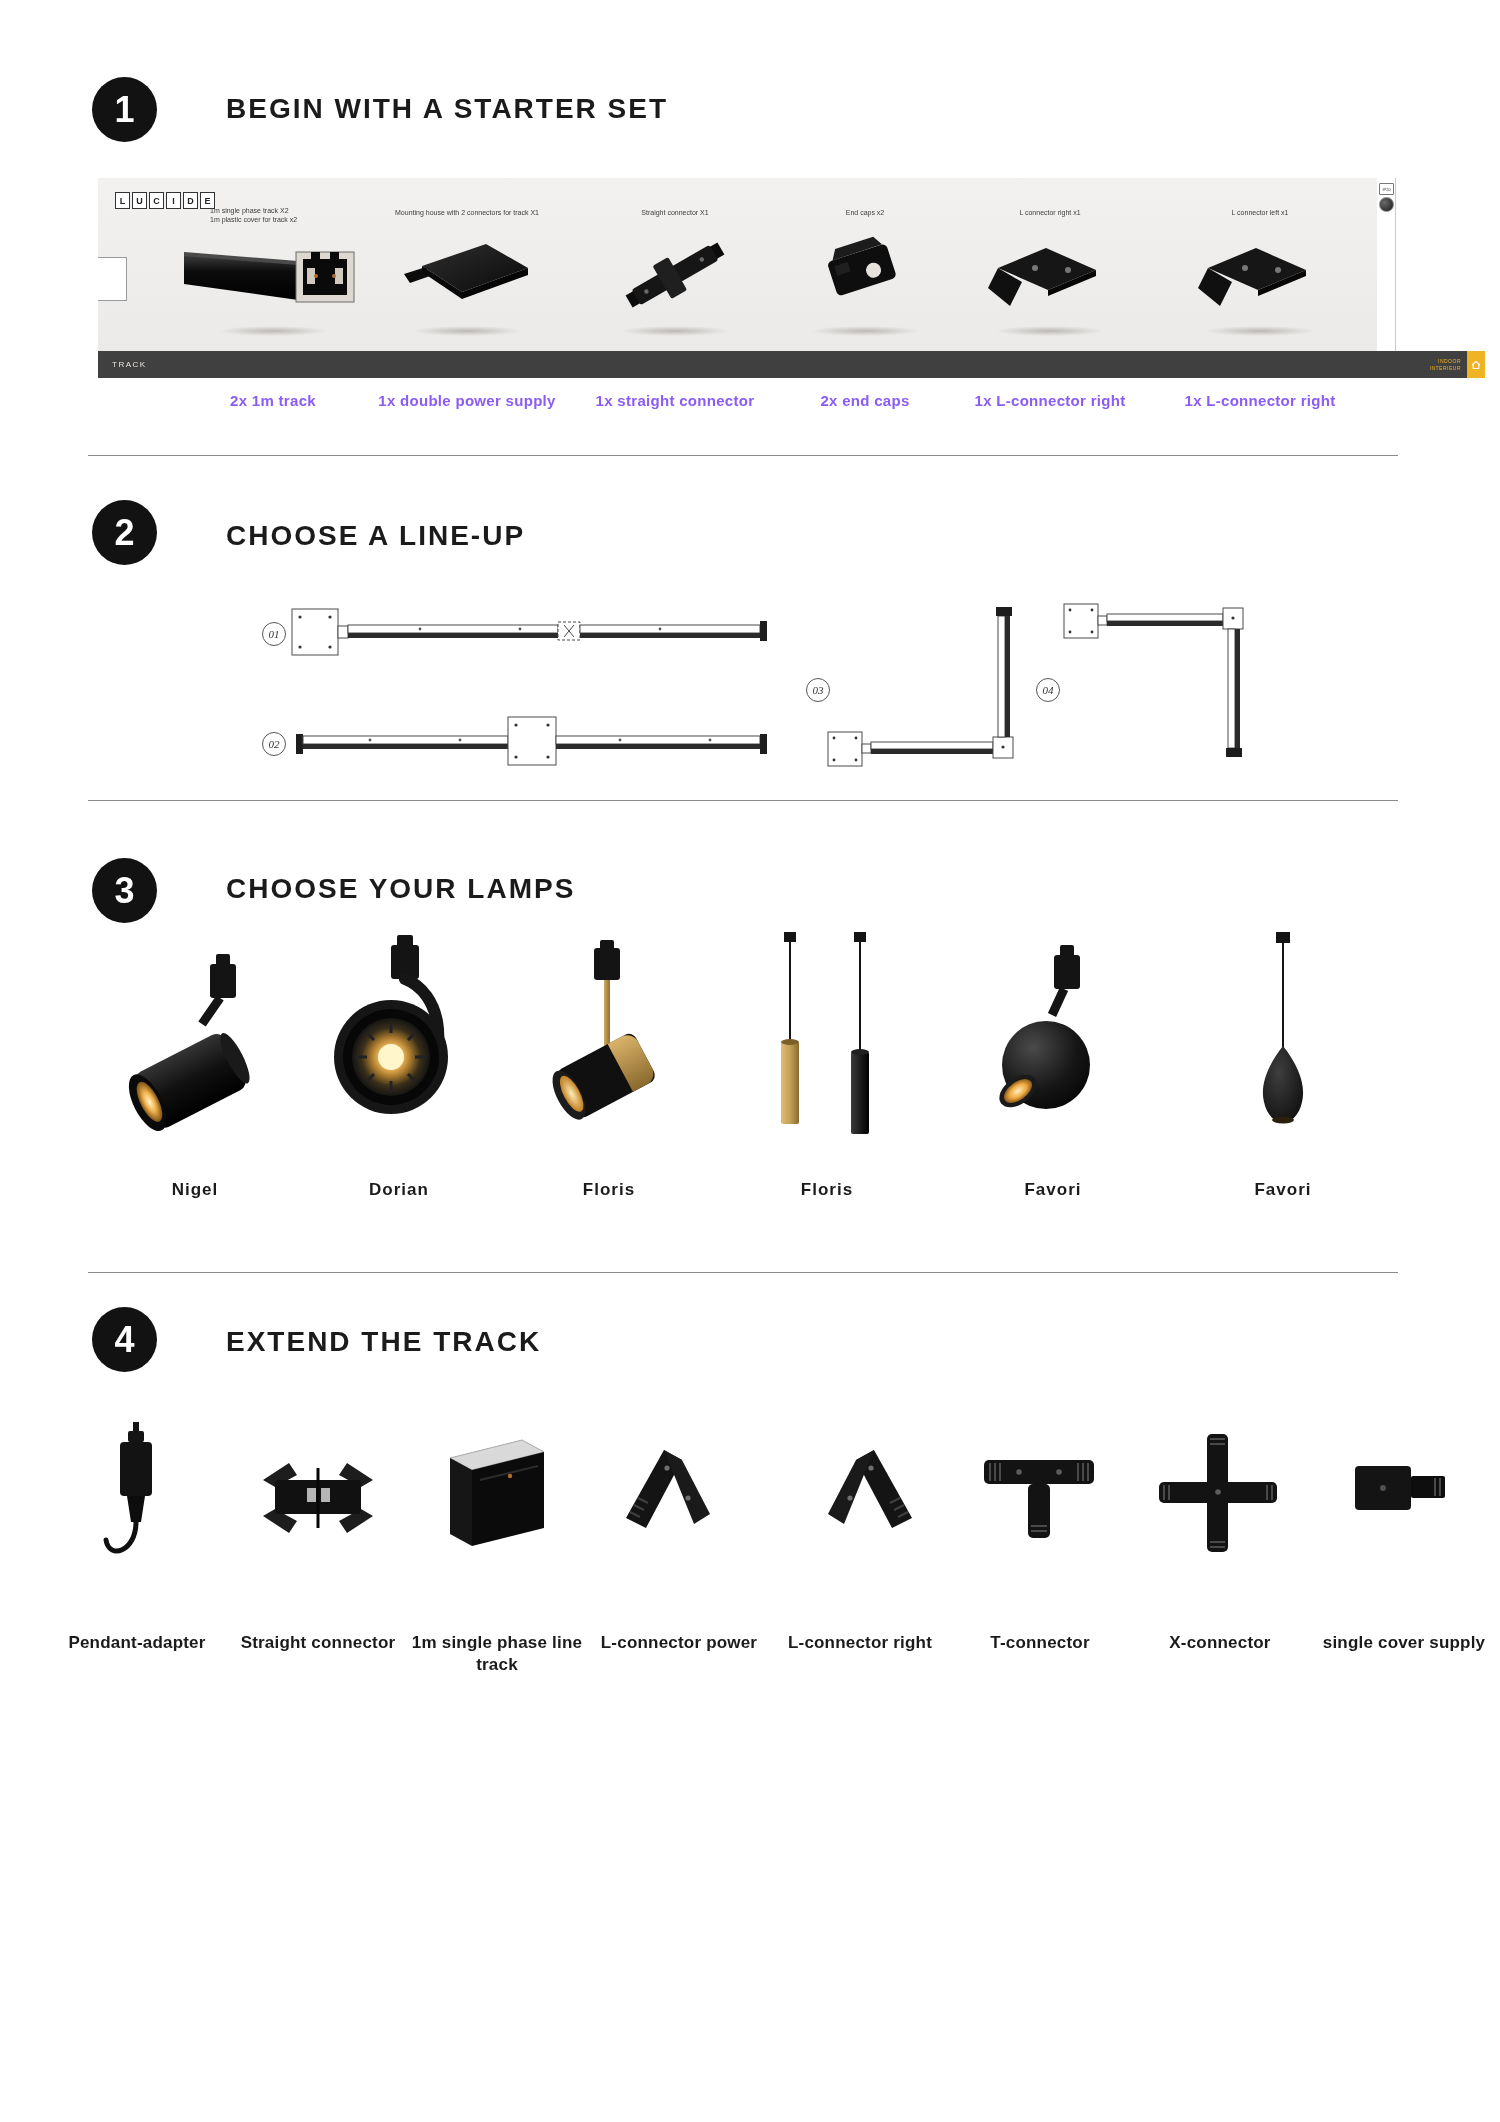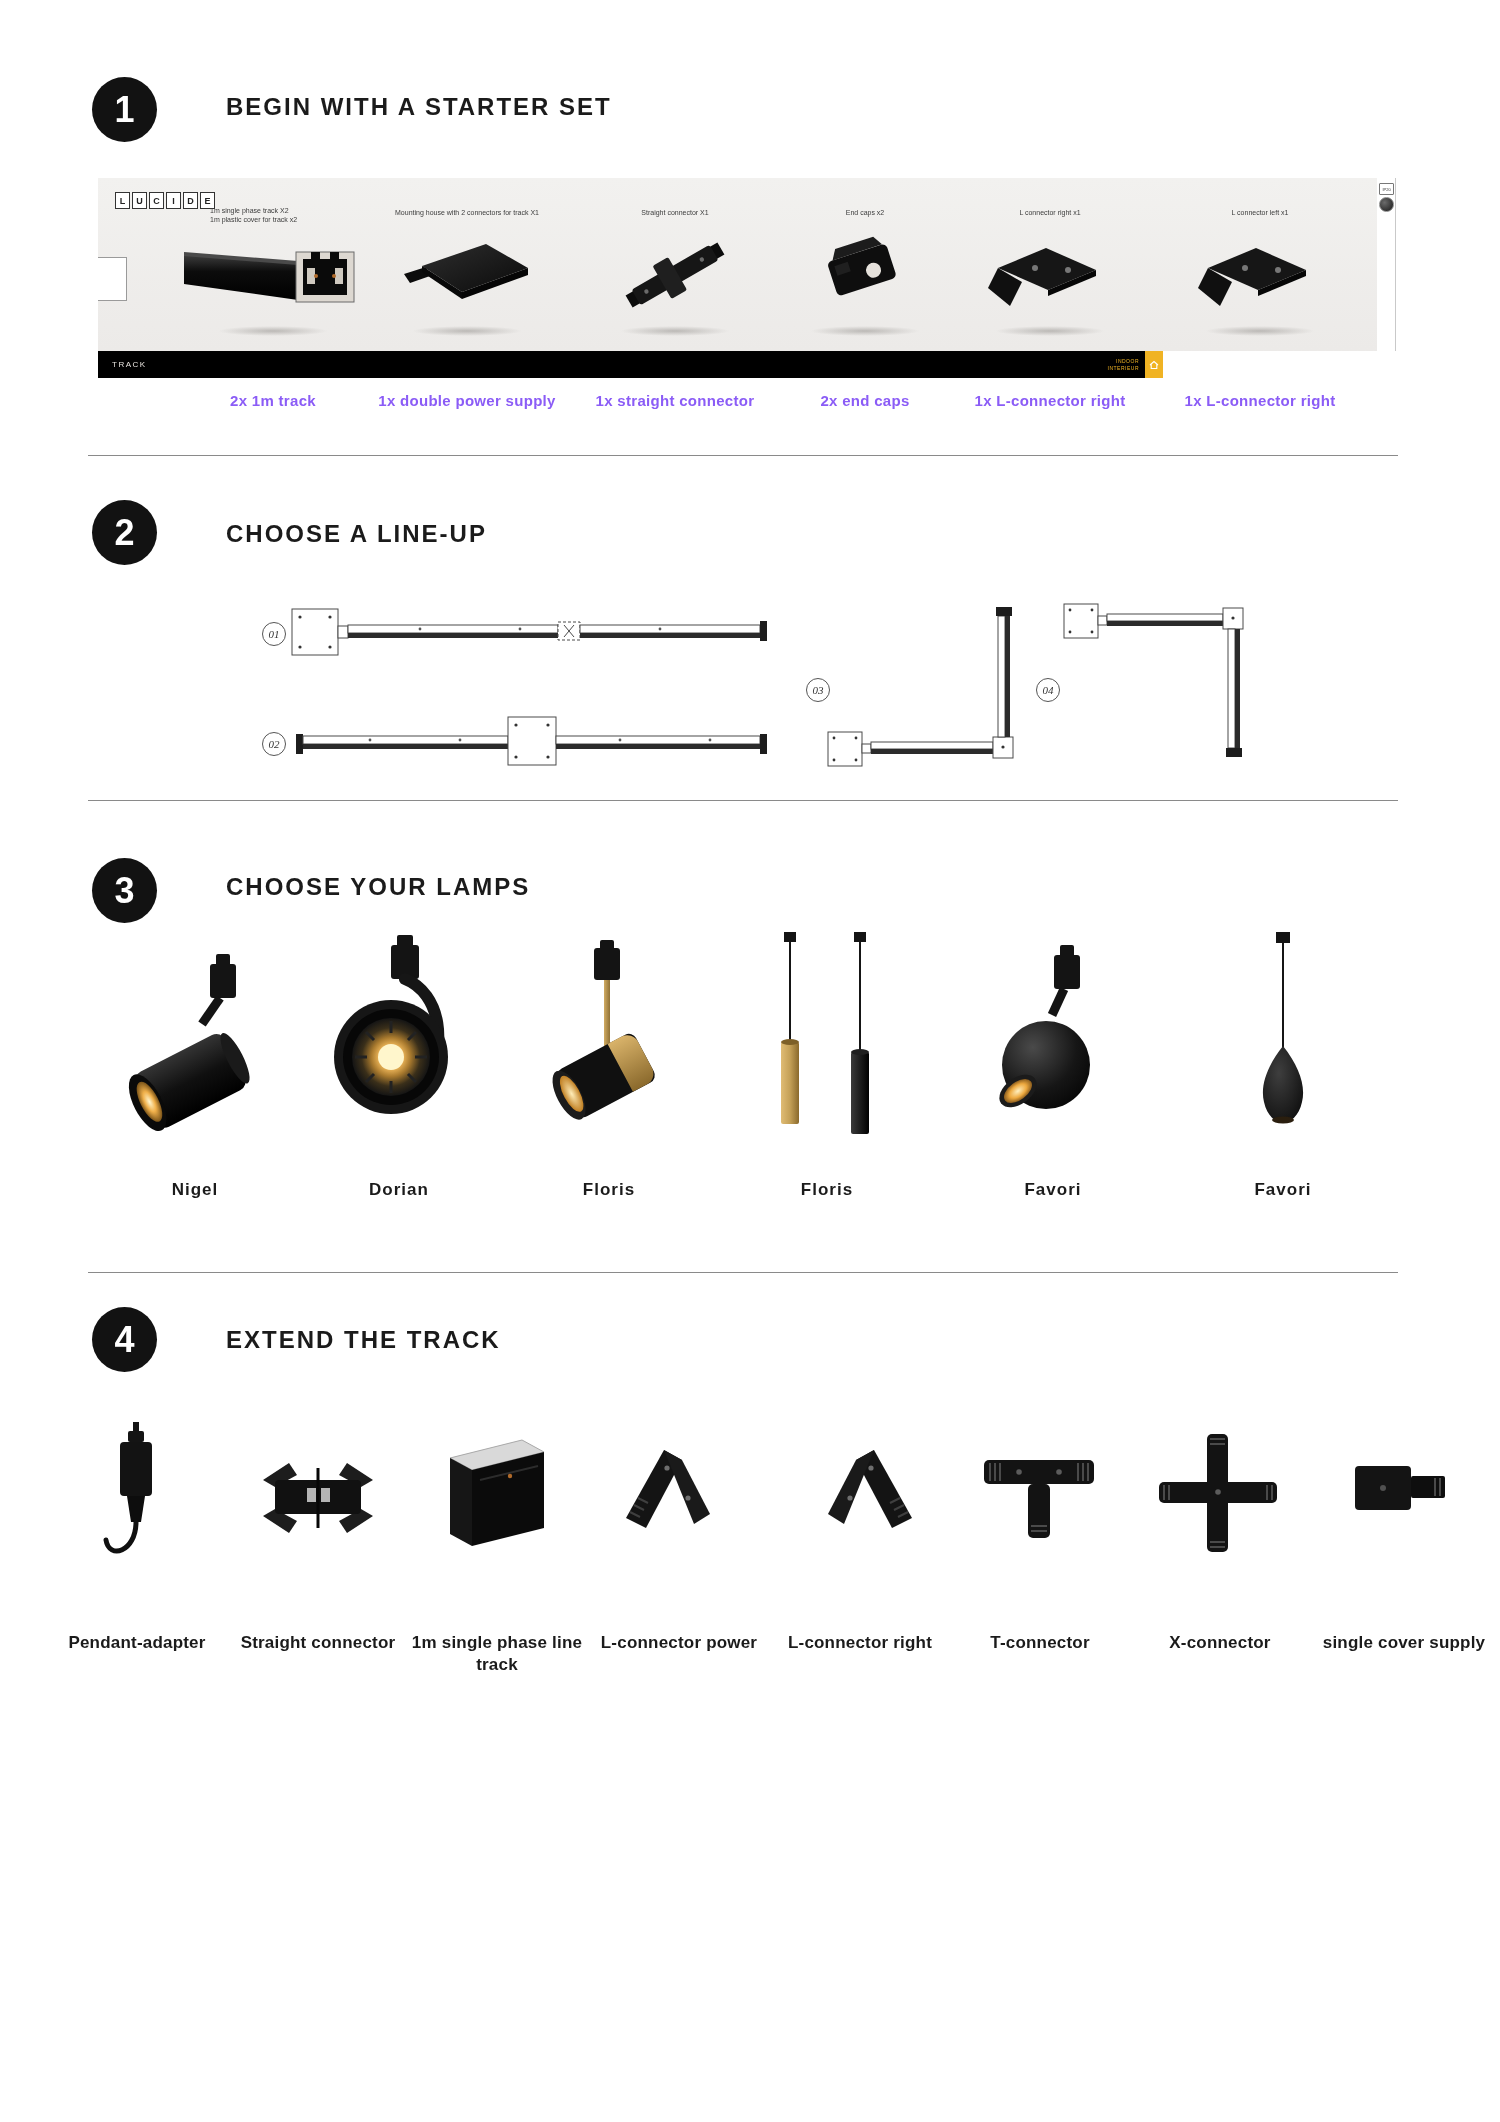--- a/index.html
+++ b/index.html
@@ -2,21 +2,21 @@
 <html><head>
 <meta charset="utf-8">
 <style>
   html,body{margin:0;padding:0;background:#fff;}
   #page{position:relative;width:1500px;height:2122px;background:#fff;
         font-family:"Liberation Sans",sans-serif;color:#1b1b1b;overflow:hidden;}
 
   .badge{position:absolute;left:92px;width:65px;height:65px;border-radius:50%;
          background:#121212;color:#fff;display:flex;align-items:center;justify-content:center;
          font-size:36px;font-weight:bold;}
-  .step-title{position:absolute;left:226px;font-size:24px;font-weight:bold;
+  .step-title{position:absolute;left:226px;font-size:28px;font-weight:bold;
               letter-spacing:2px;color:#1b1b1b;white-space:nowrap;}
   .divider{position:absolute;left:88px;width:1310px;height:0;border-top:1px solid #8a8a8a;}
 
   
   .panel{position:absolute;left:98px;top:178px;width:1297px;height:200px;}
   .panel-gray{position:absolute;left:0;top:0;width:1279px;height:173px;
               background:linear-gradient(#f2f1ef,#eceae8);overflow:hidden;}
   .panel-sidebar{position:absolute;left:1279px;top:0;width:18px;height:173px;background:#fff;
                  border-right:1px solid #c9c9c9;}
   .sb-badge{position:absolute;left:2px;top:5px;width:13px;height:10px;border:1px solid #777;
@@ -24,21 +24,21 @@
   .sb-circle{position:absolute;left:2px;top:19px;width:13px;height:13px;border-radius:50%;
              background:radial-gradient(circle at 35% 35%,#6b6b6b,#171717);border:1px solid #888;}
   .cutrect{position:absolute;left:-8px;top:79px;width:35px;height:42px;background:#fff;border:1px solid #9a9a9a;}
   .brand{position:absolute;left:17px;top:14px;display:flex;gap:2px;}
   .brand .bx{border:1px solid #333;background:#fff;width:13px;height:15px;display:flex;
              align-items:center;justify-content:center;font-size:9px;font-weight:bold;color:#222;}
   .tiny-label{position:absolute;transform:translateX(-50%);font-size:7px;line-height:1.35;
               color:#3c3c3c;text-align:center;white-space:nowrap;}
   .p-shadow{position:absolute;width:110px;height:10px;transform:translateX(-50%);
             background:radial-gradient(ellipse at center,rgba(60,55,50,.28),rgba(60,55,50,0) 70%);}
-  .track-bar{position:absolute;left:0;top:173px;width:1065px;height:27px;background:#000000;}
+  .track-bar{position:absolute;left:0;top:173px;width:1387px;height:27px;background:#404040;}
   .track-bar-label{position:absolute;left:14px;top:9px;font-size:8px;letter-spacing:1.5px;color:#e8e4df;}
   .bar-right-text{position:absolute;right:24px;top:7px;font-size:5px;line-height:1.3;
                   color:#f0b323;text-align:right;letter-spacing:.5px;}
   .bar-home{position:absolute;right:0;top:0;width:18px;height:27px;background:#f0b323;
             display:flex;align-items:center;justify-content:center;}
   .caption{position:absolute;transform:translateX(-50%);top:392px;font-size:15px;font-weight:bold;
            letter-spacing:.3px;color:#8b5cf6;white-space:nowrap;}
 
   
   .diag-label{position:absolute;width:22px;height:22px;border:1px solid #555;border-radius:50%;

